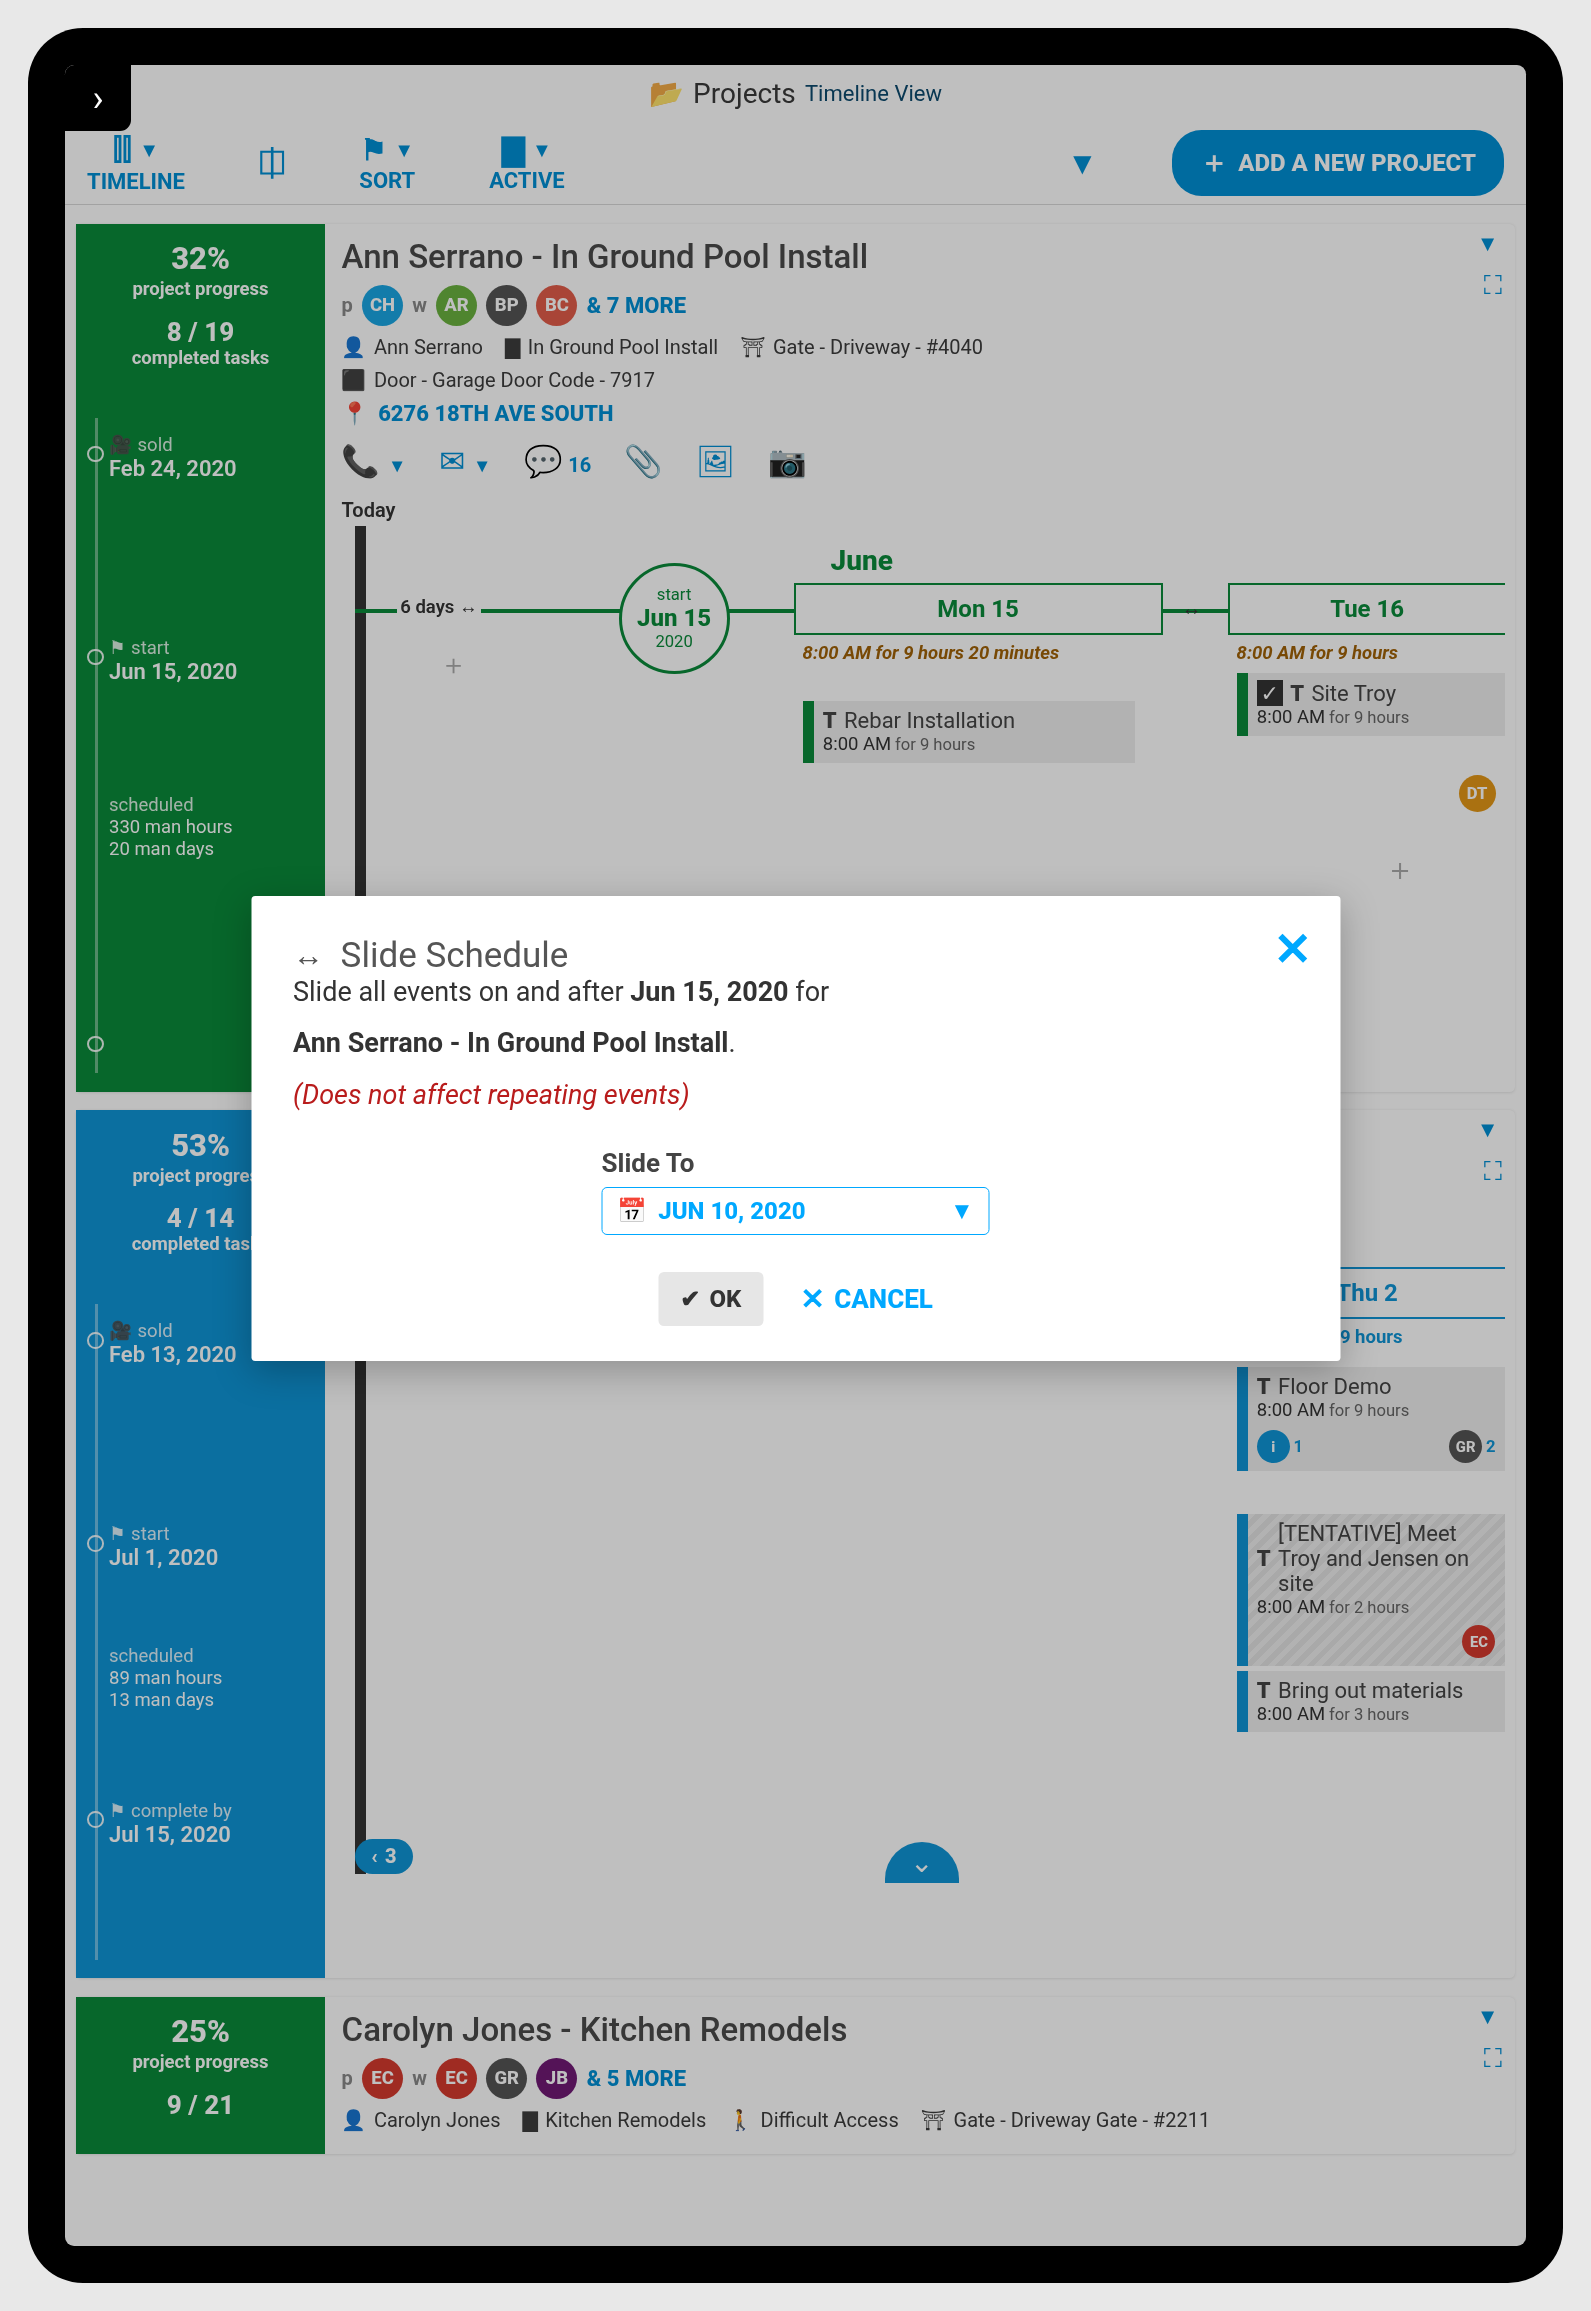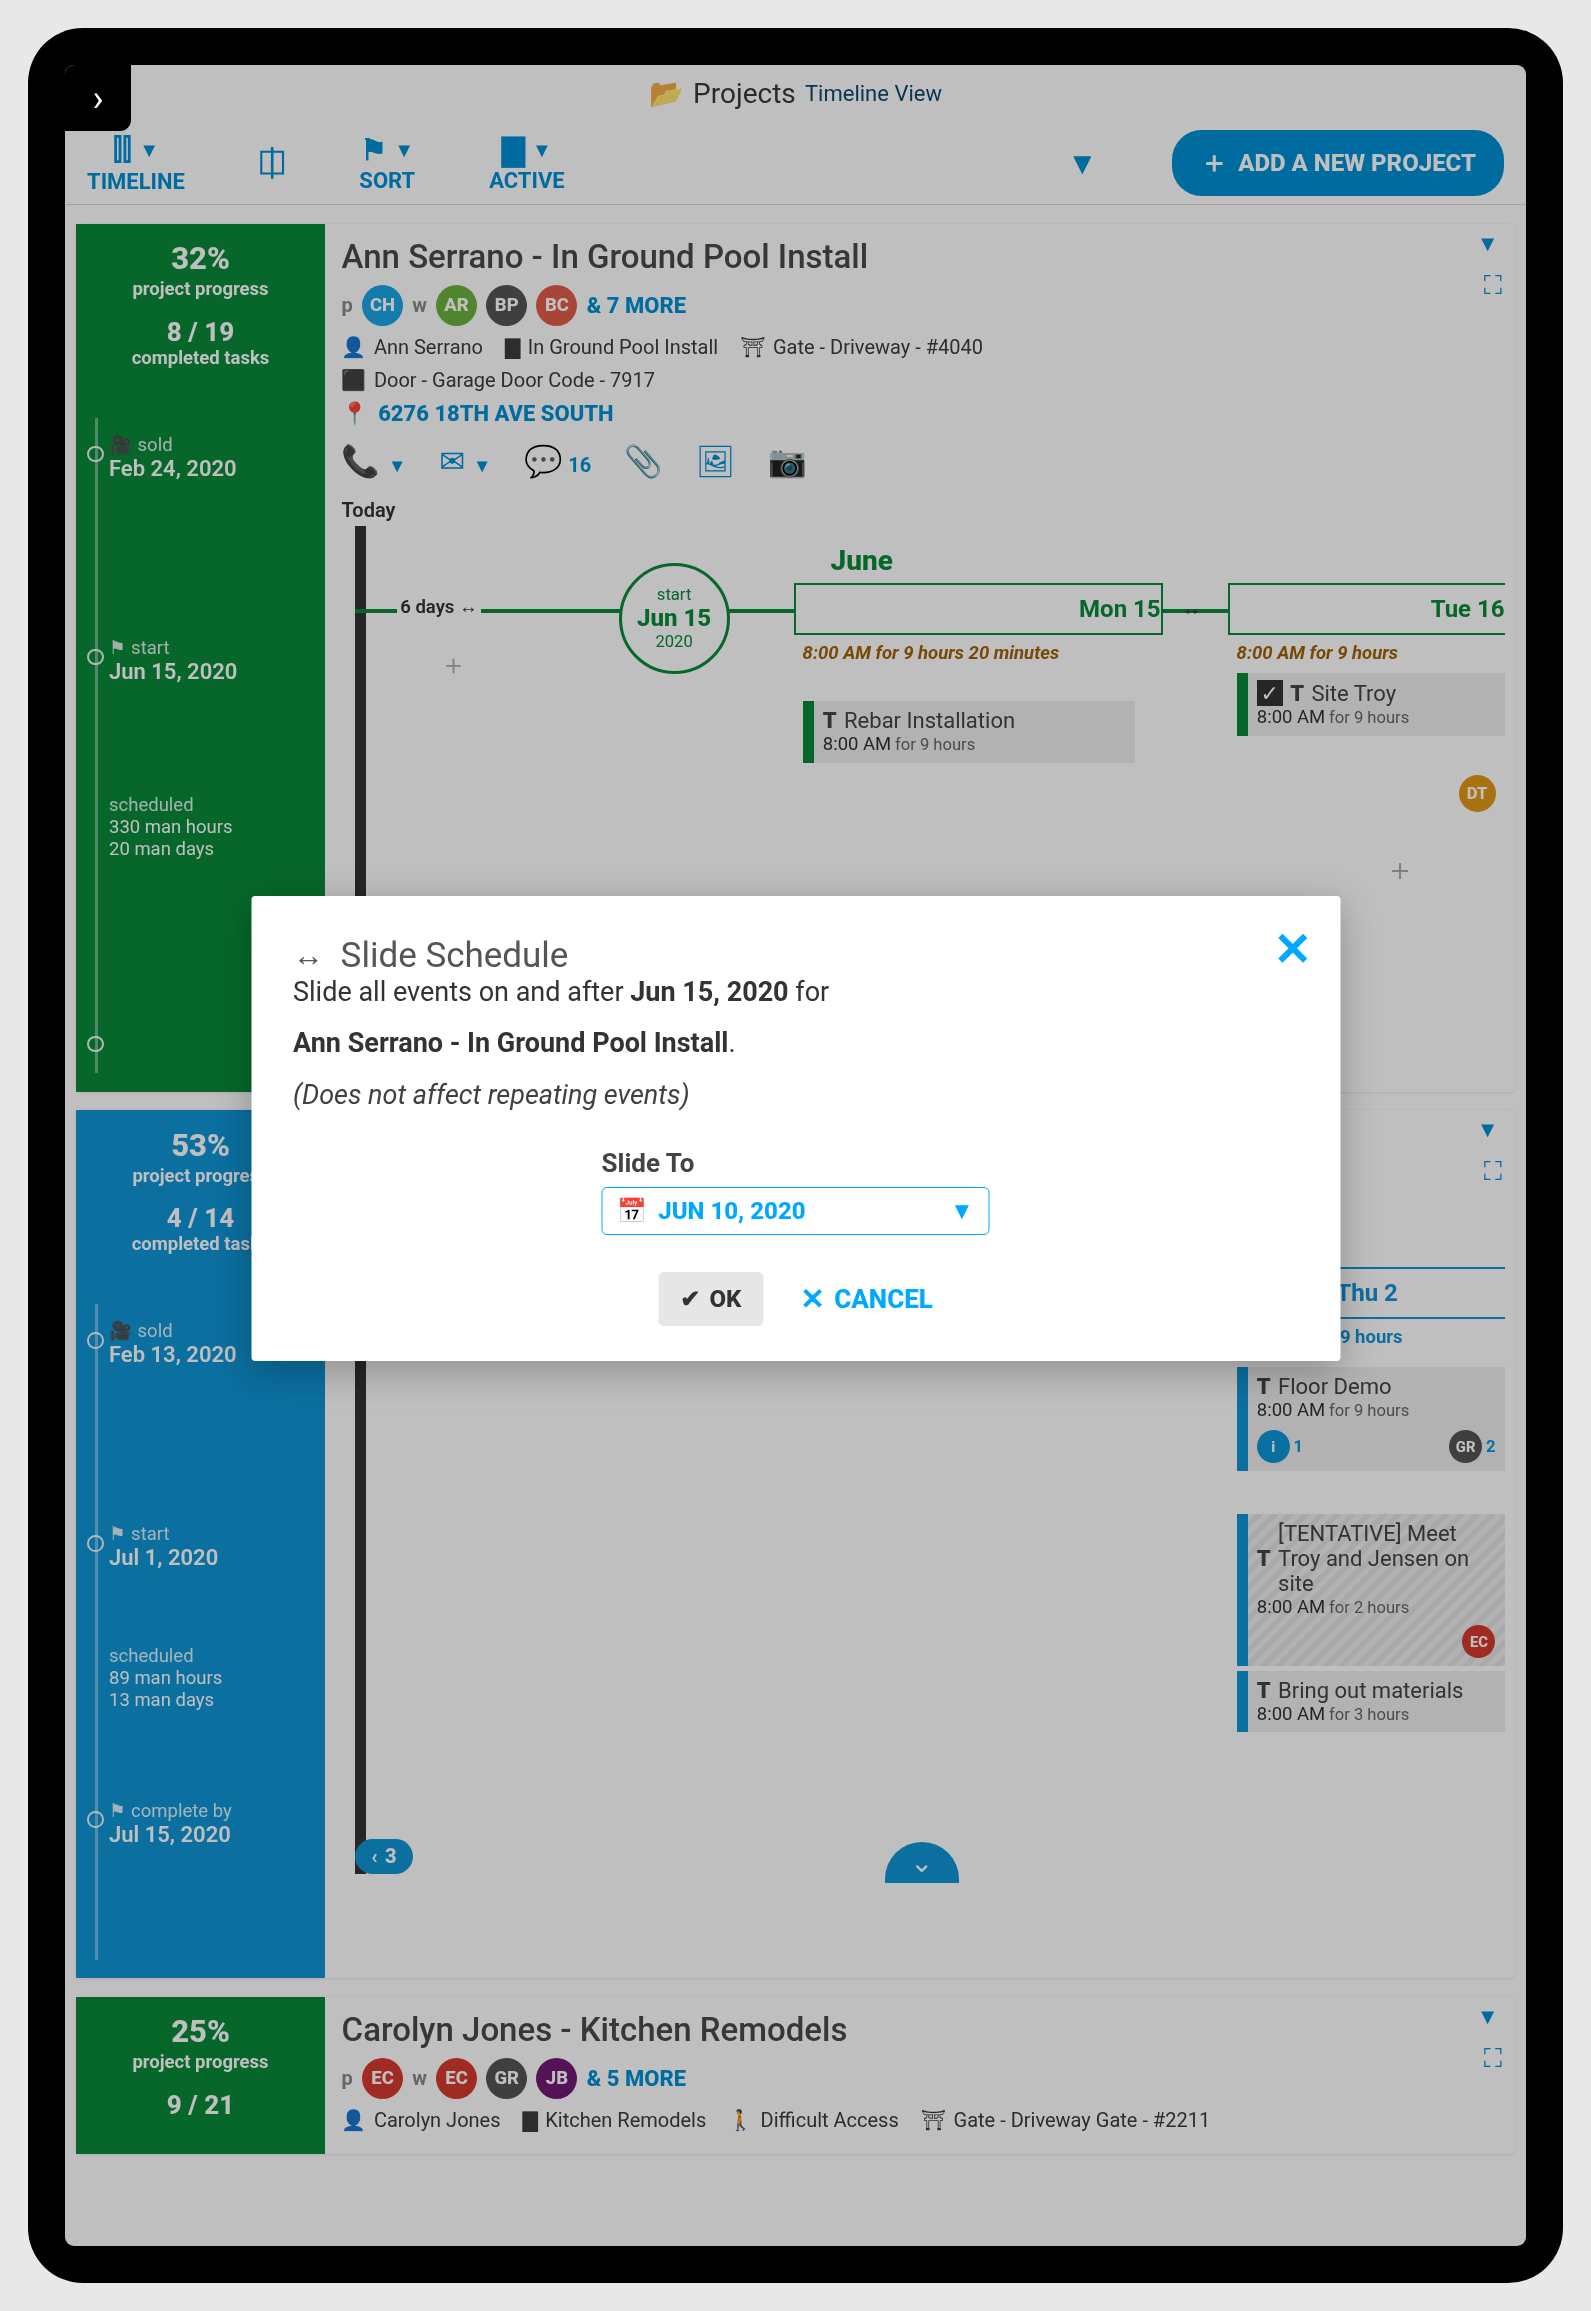--- a/index.html
+++ b/index.html
@@ -202,21 +202,21 @@
   .month-label { position:absolute; top:46px; font-size:28px; font-weight:800; }
   .month-label.green { color:#0a8a3a; }
   .month-label.blue  { color:#0f95d6; }
   .day-box {
     position: absolute; top: 85px;
     border: 2.8px solid; height: 52px;
     display:flex; align-items:center; justify-content:center;
     font-size: 24px; font-weight:700;
     background:#fff;
   }
-  .day-box.green { border-color:#0a8a3a; color:#0a8a3a;justify-content:flex-end; }
+  .day-box.green { border-color:#0a8a3a; color:#0a8a3a; }
   .day-box.blue  { border-color:#0f95d6; color:#0f95d6; }
   .slot-time { position:absolute; font-size:18.5px; font-weight:700; }
   .slot-time.green { color:#a16207;font-style:italic; }
   .slot-time.blue  { color:#0f95d6; }
   .task-card {
     position:absolute; background:#eee;
     border-left: 11px solid #0a8a3a;
     padding: 7.4px 9.2px; width: 332px;
   }
   .task-card .title { color:#444; font-size:22px; display:flex; align-items:center; gap:7.4px;}
@@ -259,21 +259,21 @@
   }
   .modal-title {
     font-size: 35px; color:#555;
     display:flex; align-items:center; gap:16.6px;
   }
   .modal-close {
     position:absolute; right:28px; top:26px;
     color:#00a8ff; font-size:46px; font-weight:900;
   }
   .modal-body { font-size: 27px; color:#333; }
-  .modal-body em { color:#404040; font-style: italic; }
+  .modal-body em { color:#b91c1c; font-style: italic; }
   .slide-to-wrap { text-align:center; margin-top: 37px; }
   .slide-to-label { font-size: 26px; font-weight:700; color:#444; display:block; margin:0 auto 9.2px auto; text-align:left; width:388px;}
   .date-dropdown {
     width:388px; margin:0 auto;
     border:1.8px solid #00a8ff; border-radius:5.5px;
     padding: 9.2px 14.8px;
     display:flex; align-items:center; gap:11px;
     color:#00a8ff; font-weight:800; font-size:24px;
     justify-content:flex-start;
     position:relative;

